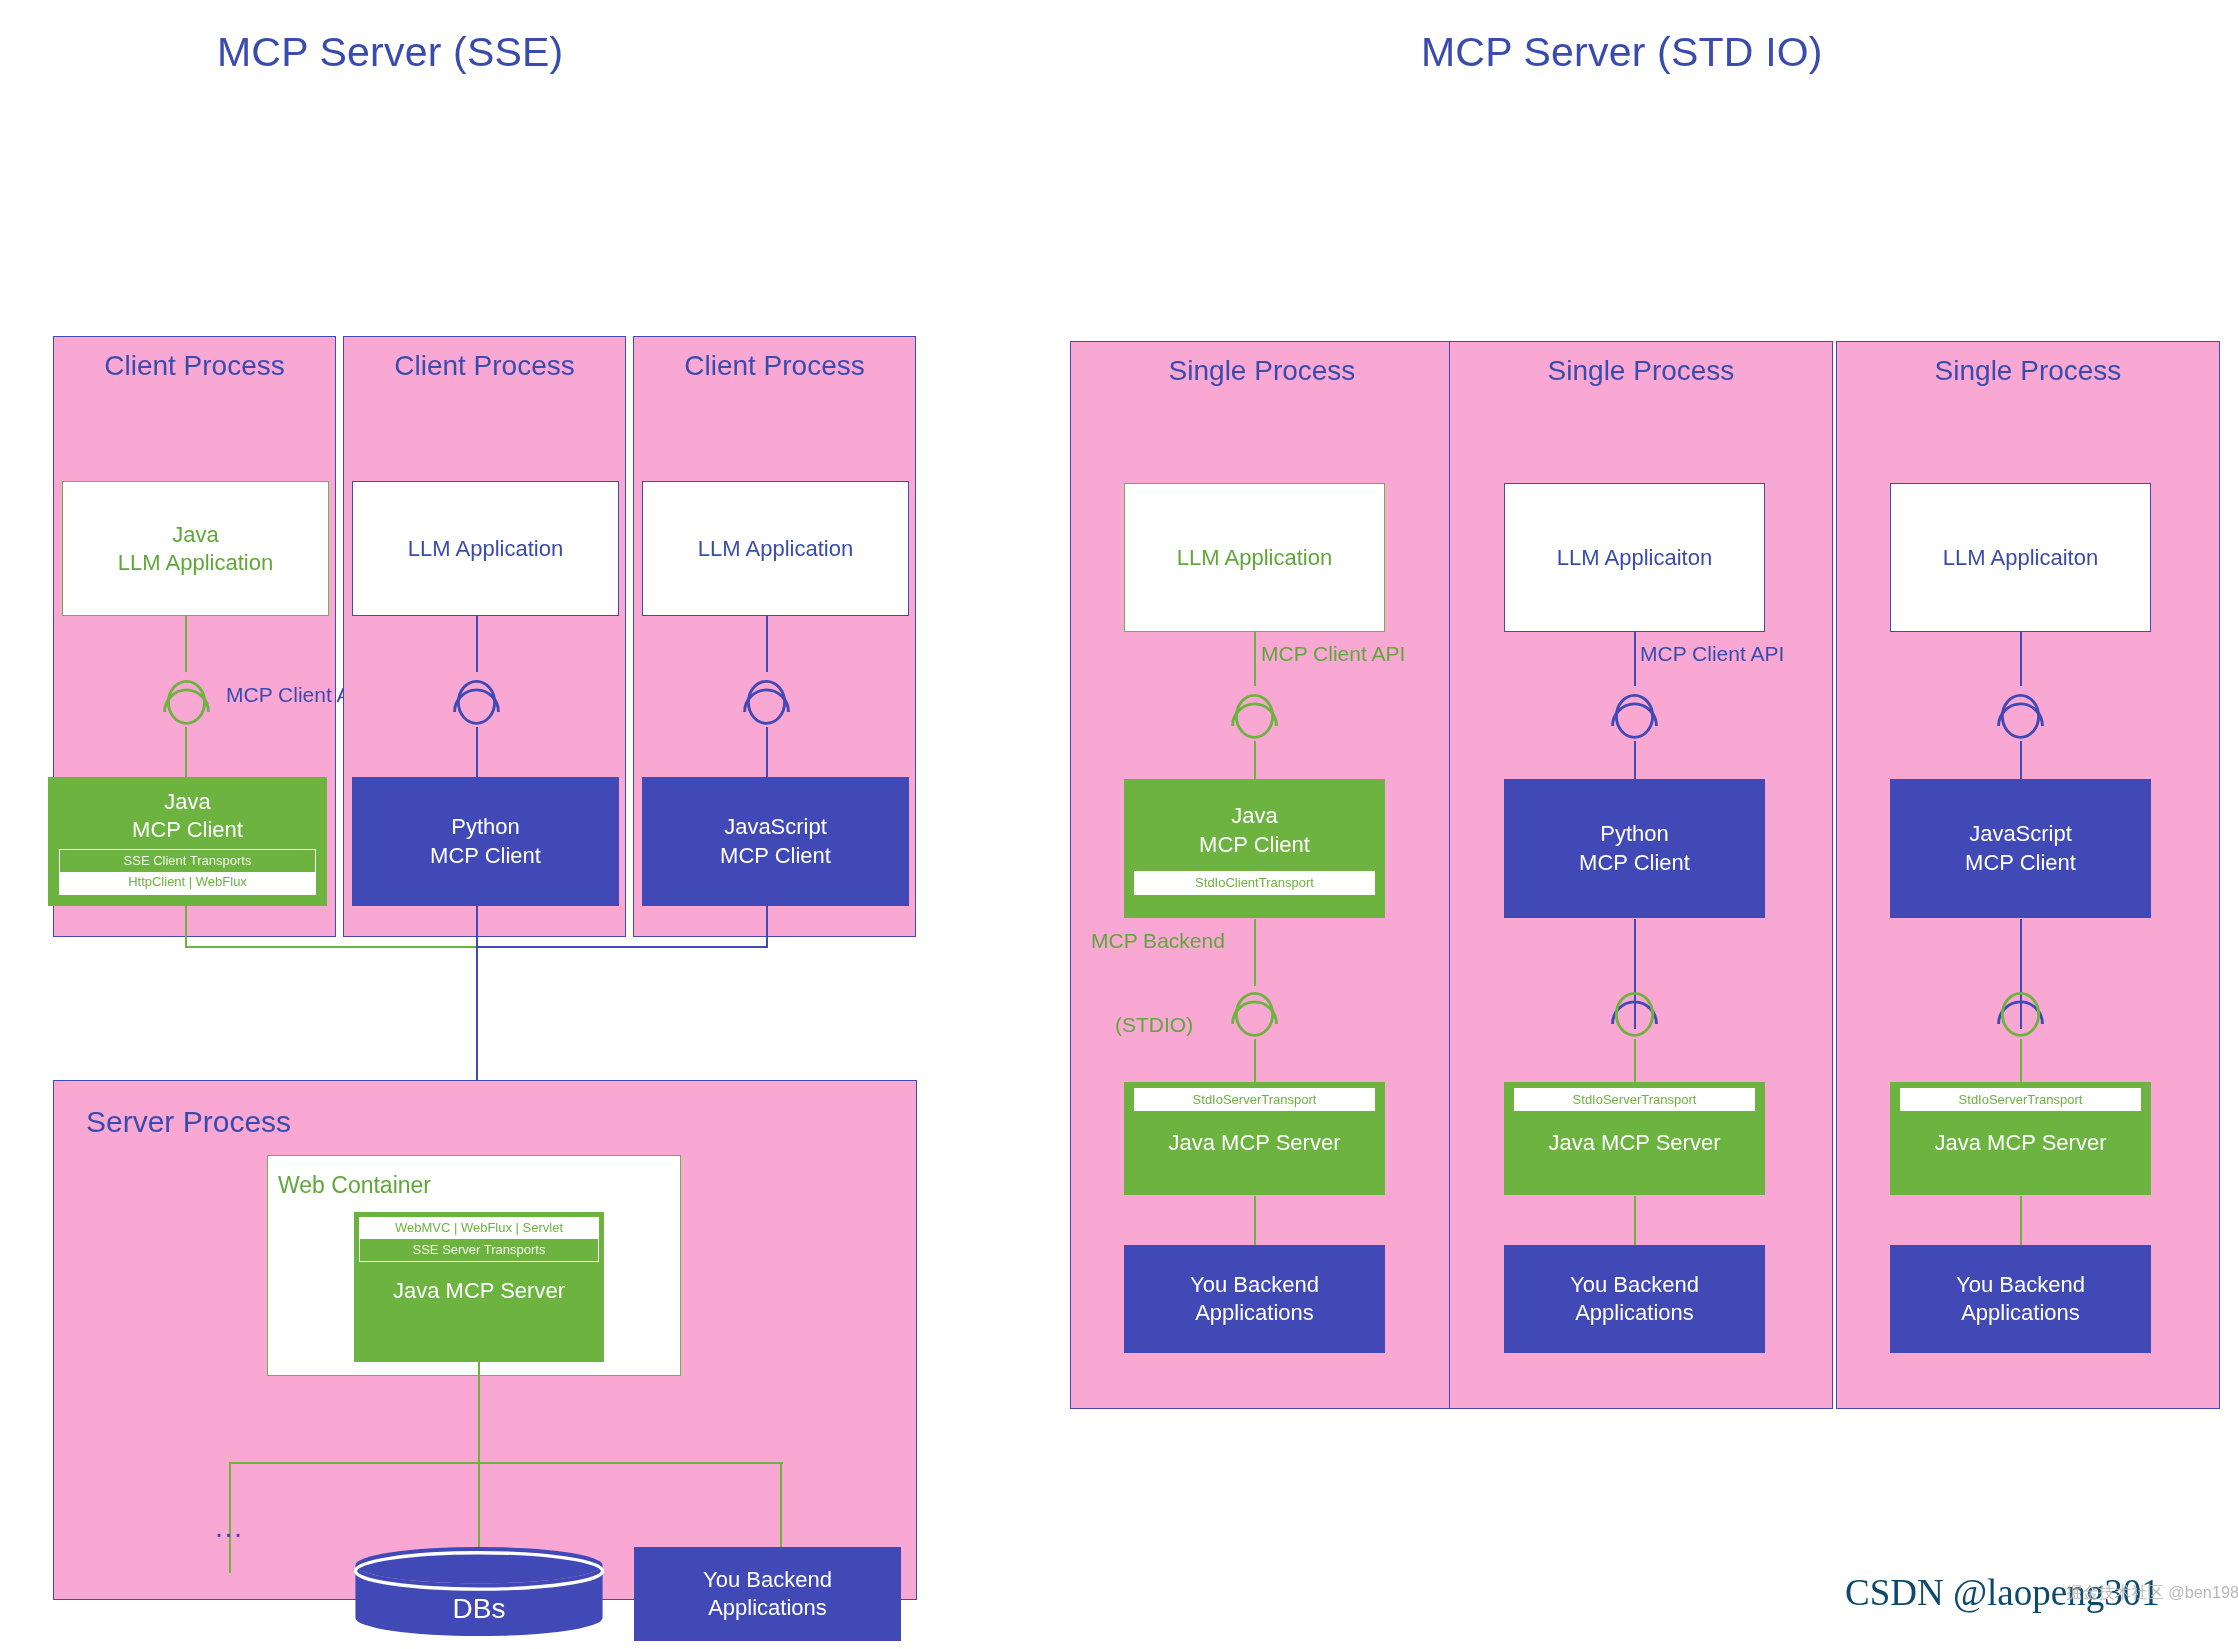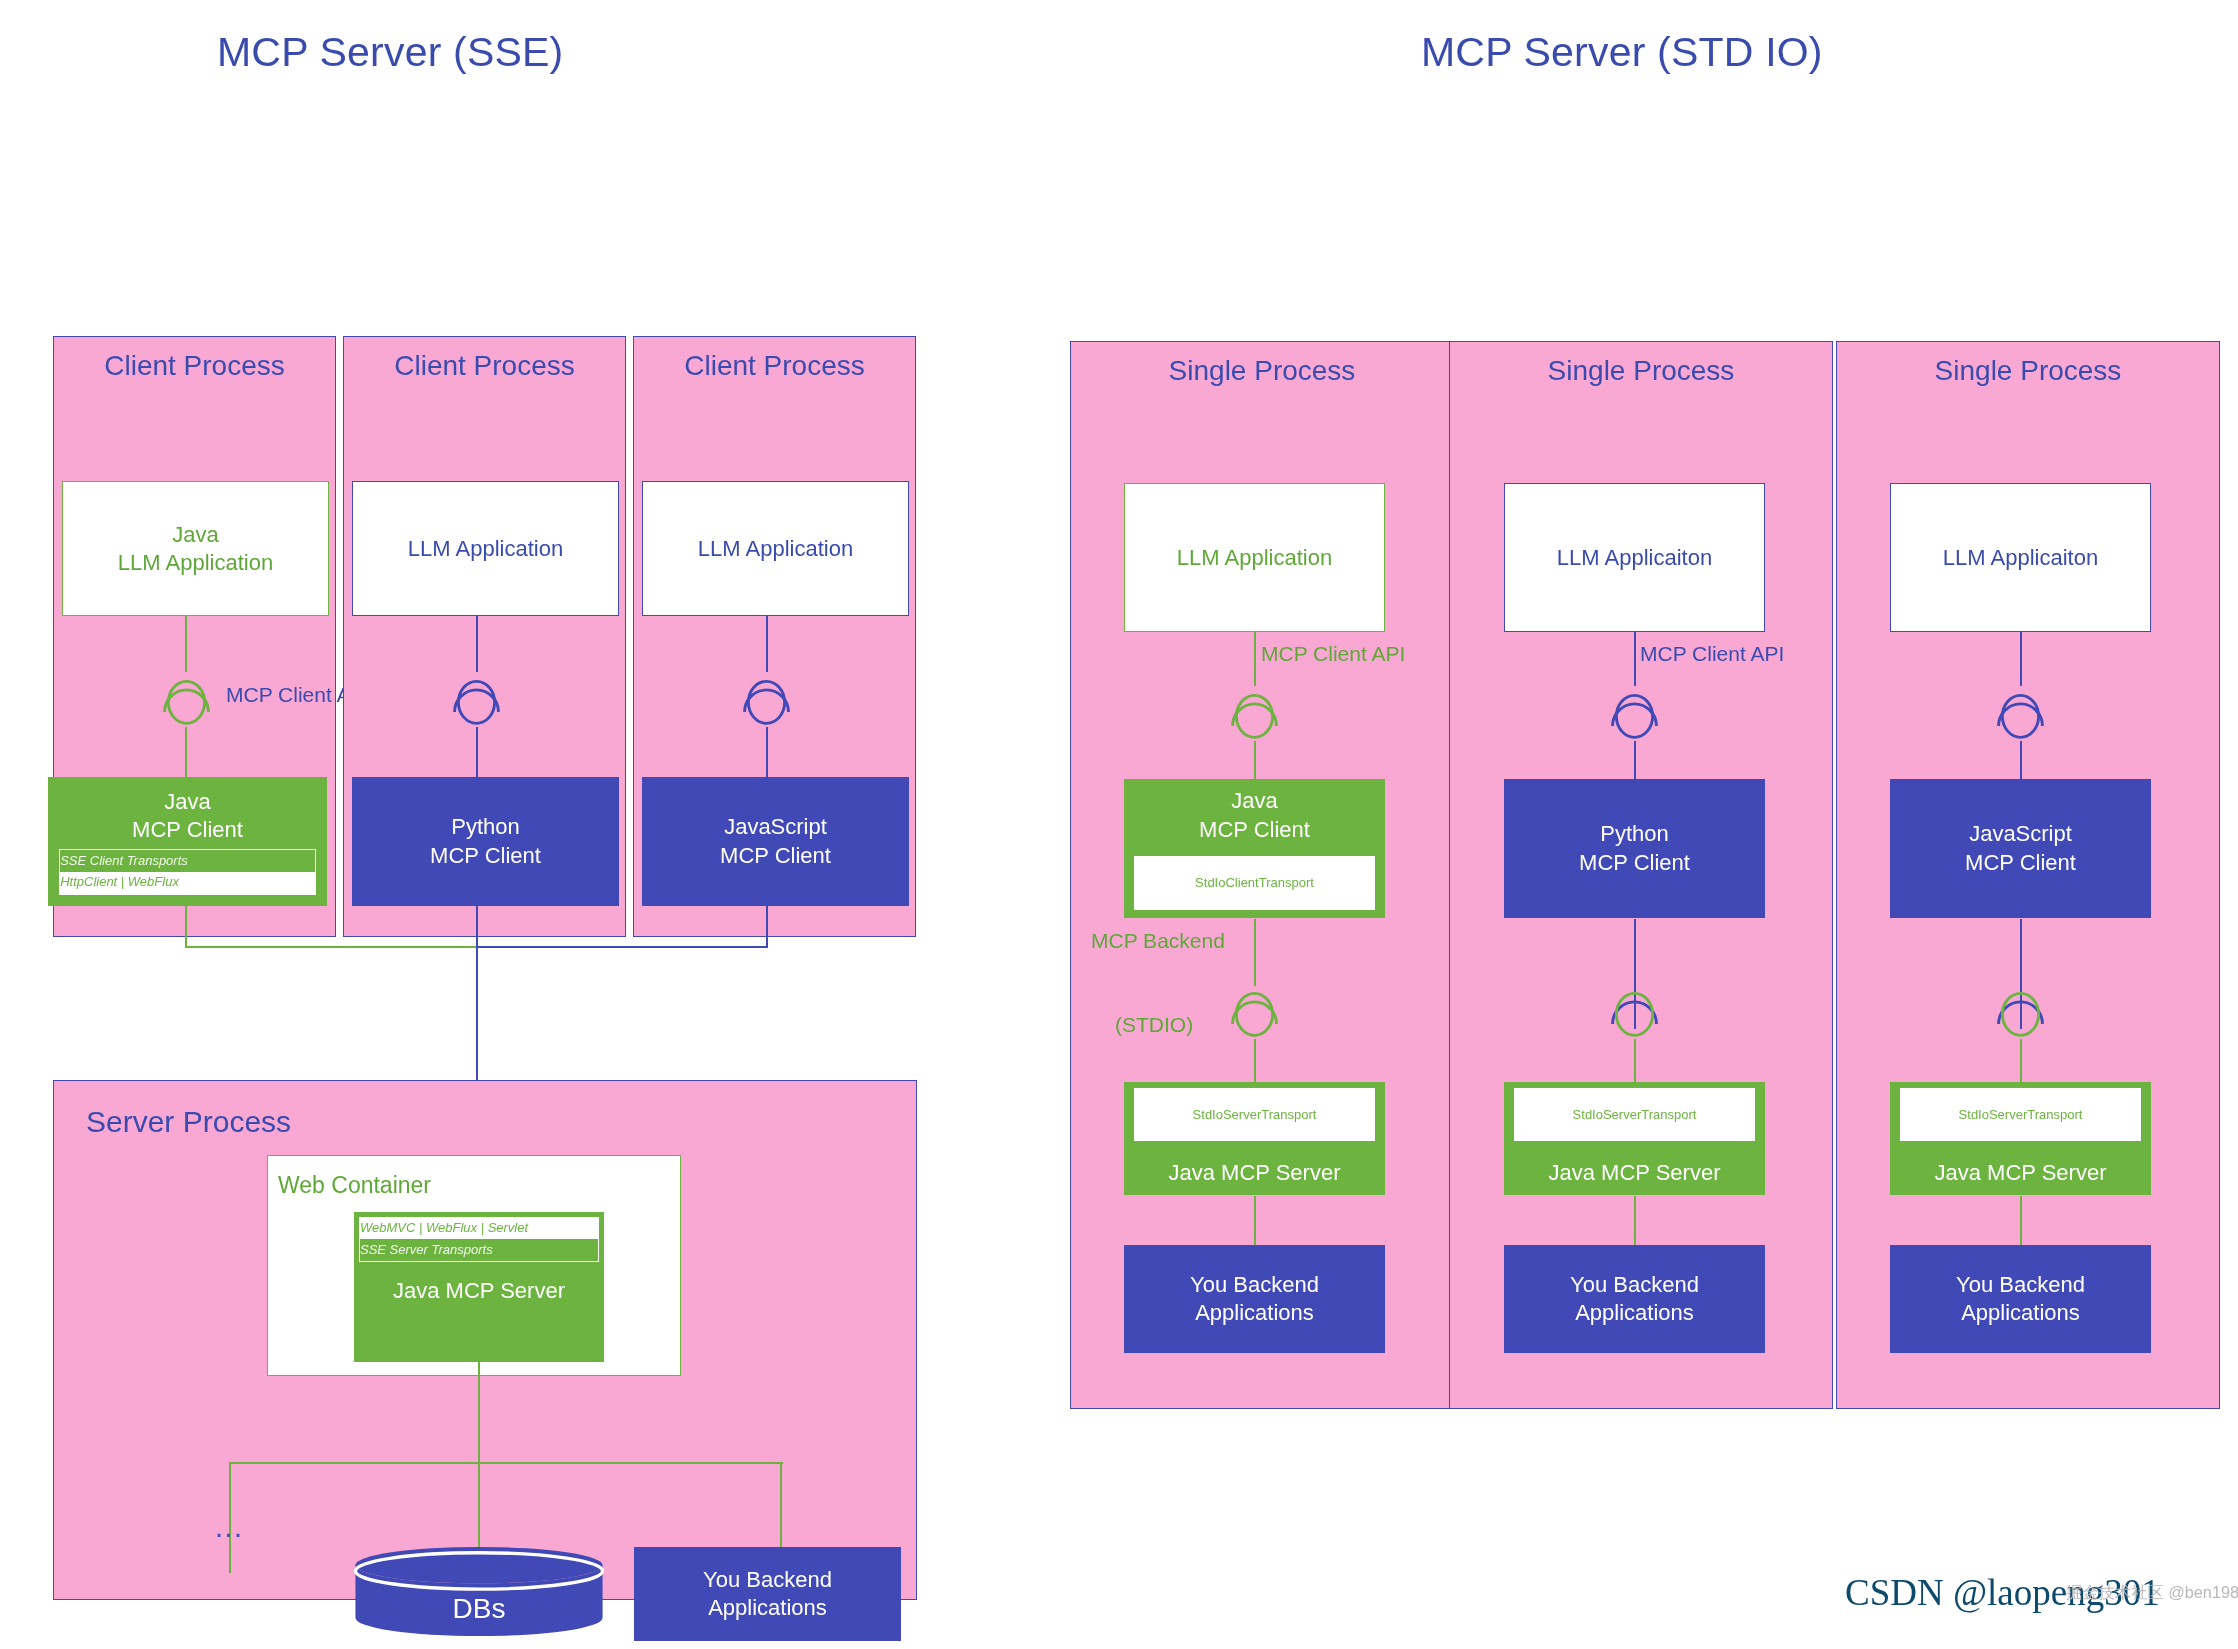--- a/index.html
+++ b/index.html
@@ -61,38 +61,37 @@
   .solid-box.green { background: #6CB33F; }
   .solid-box.blue  { background: #4049B5; }
 
   
   .transport-strip {
     width: 92%;
     border: 1.4px solid #ffffff;
     display: flex; flex-direction: column;
   }
   .strip-row {
-    text-align: left;
+    text-align: center;
     font-size: 13px;
     line-height: 1.45;
     padding: 1.4px 0;
     white-space: nowrap;
-    font-style: italic;
   }
   .strip-row.on-white { background: #ffffff; color: #6CB33F; }
   .strip-row.on-green { background: #6CB33F; color: #F2FAEC; }
 
   .transport-single {
     width: 92%;
     background: #ffffff;
     color: #6CB33F;
     font-size: 13px;
     text-align: center;
     line-height: 1.5;
-    padding: 17px 0;
+    padding: 2px 0;
     white-space: nowrap;
   }
 
   
   .socket { position: absolute; }
 
   
   .ln { position: absolute; }
   .ln.v { width: 2.4px; }
   .ln.h { height: 2.4px; }

